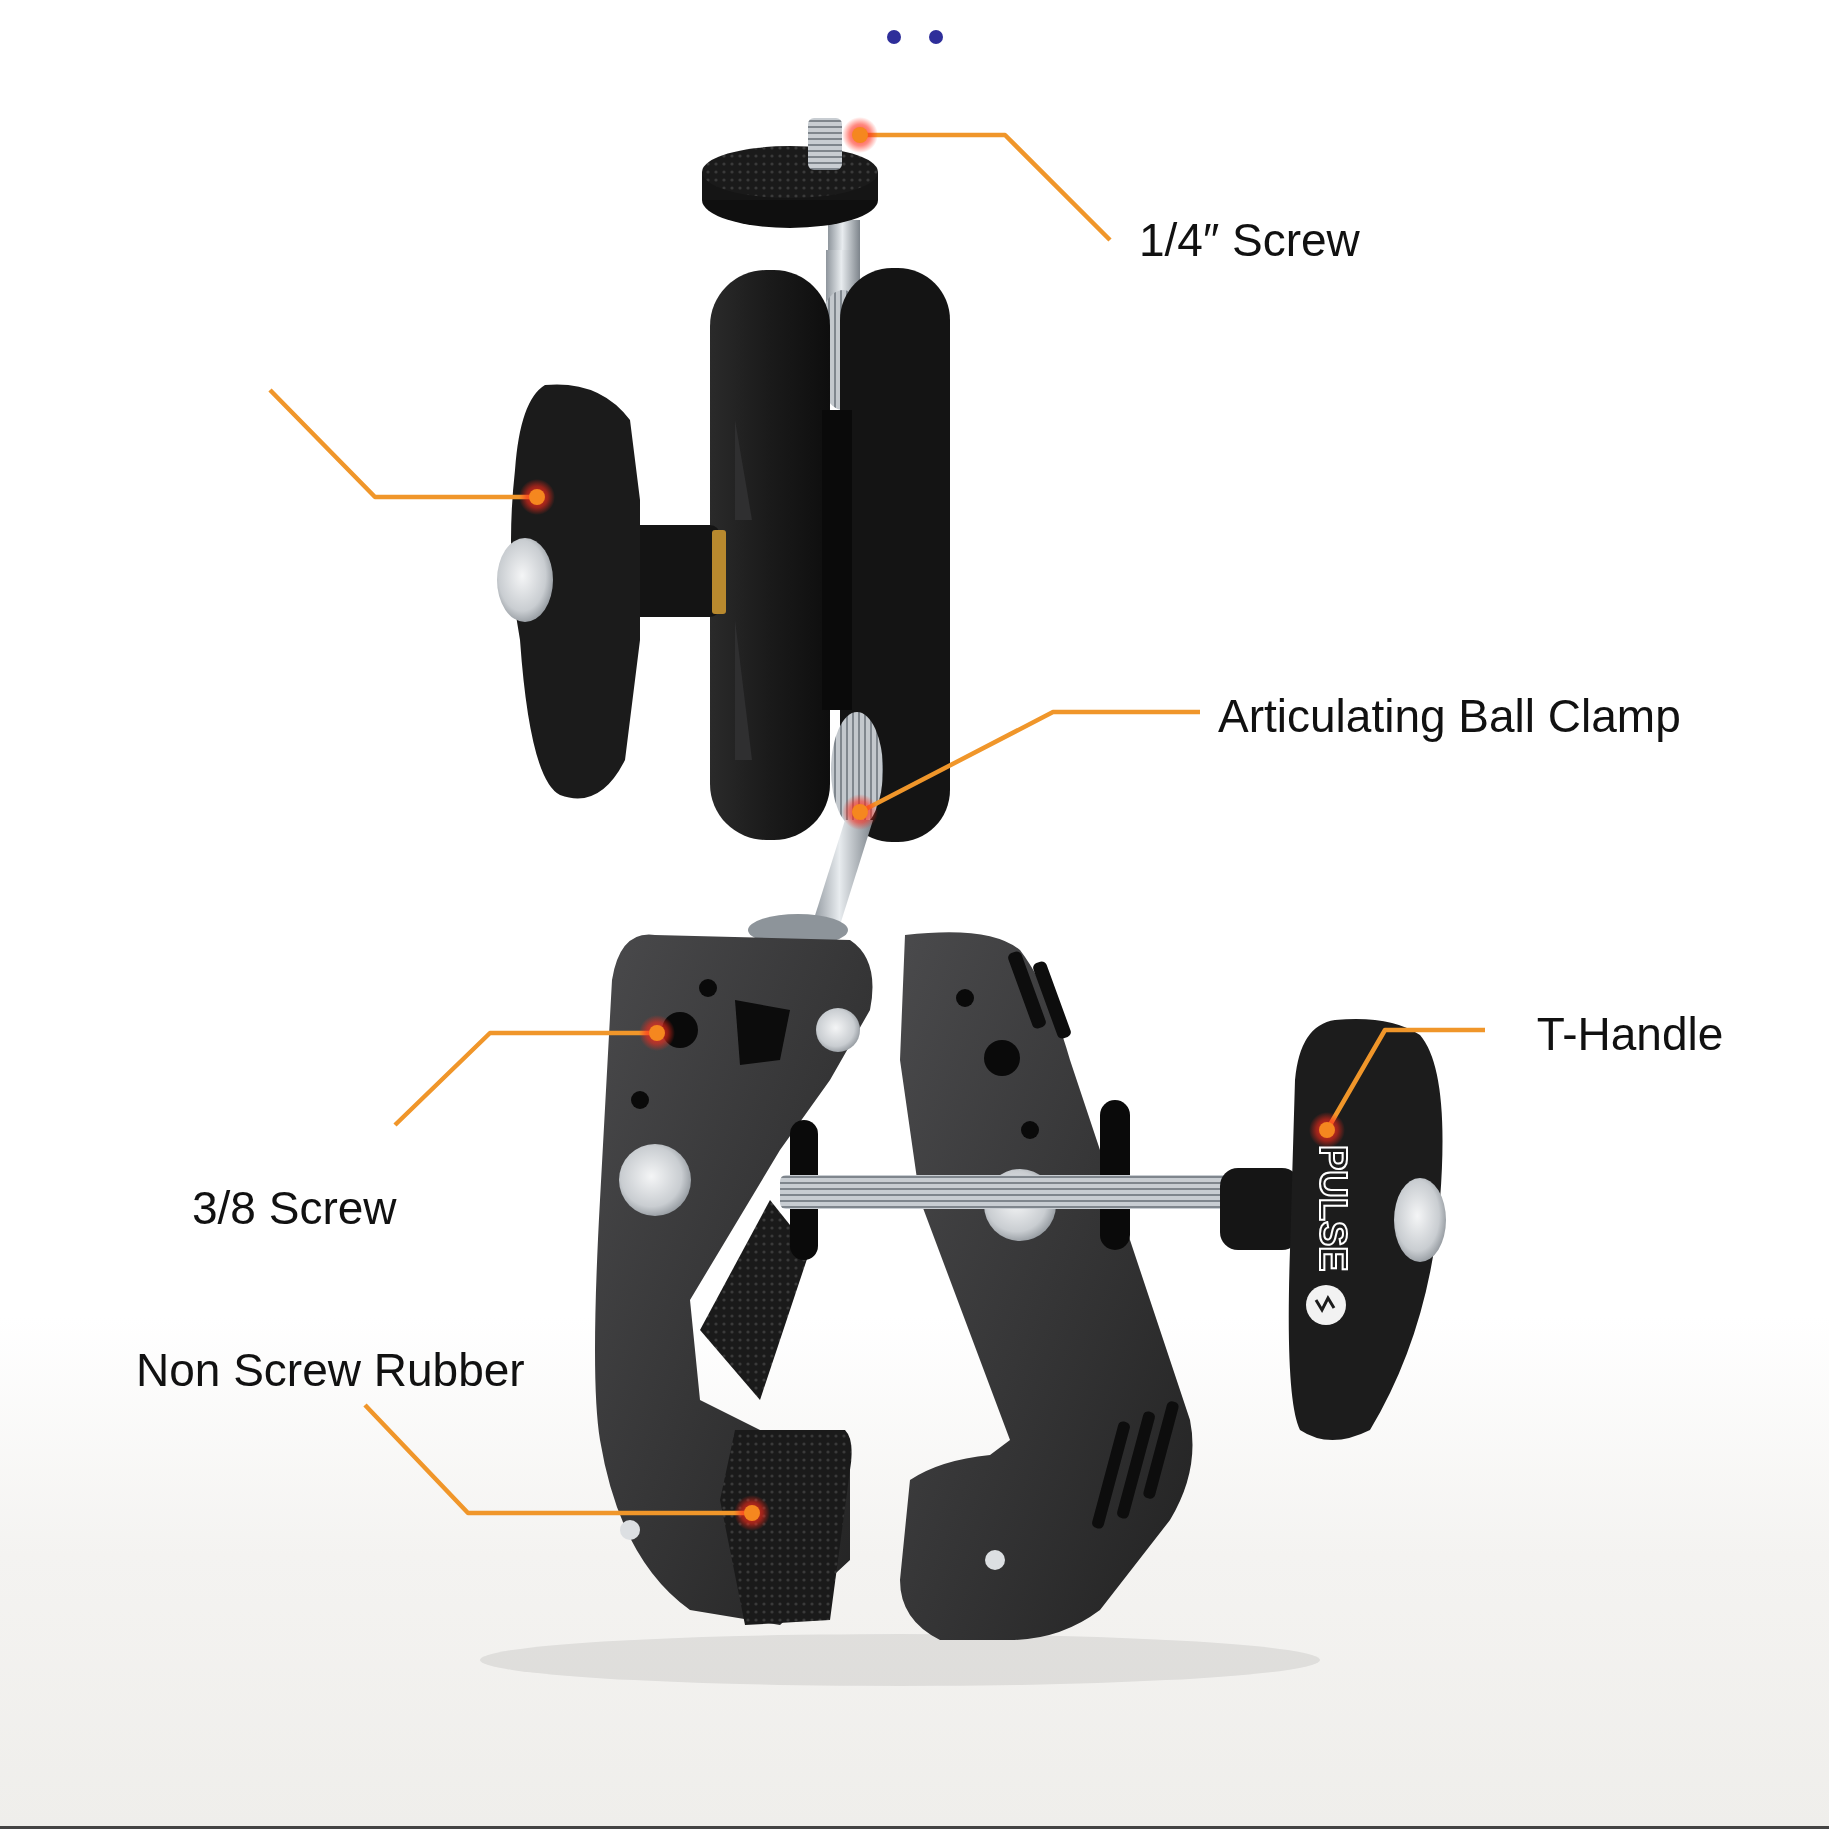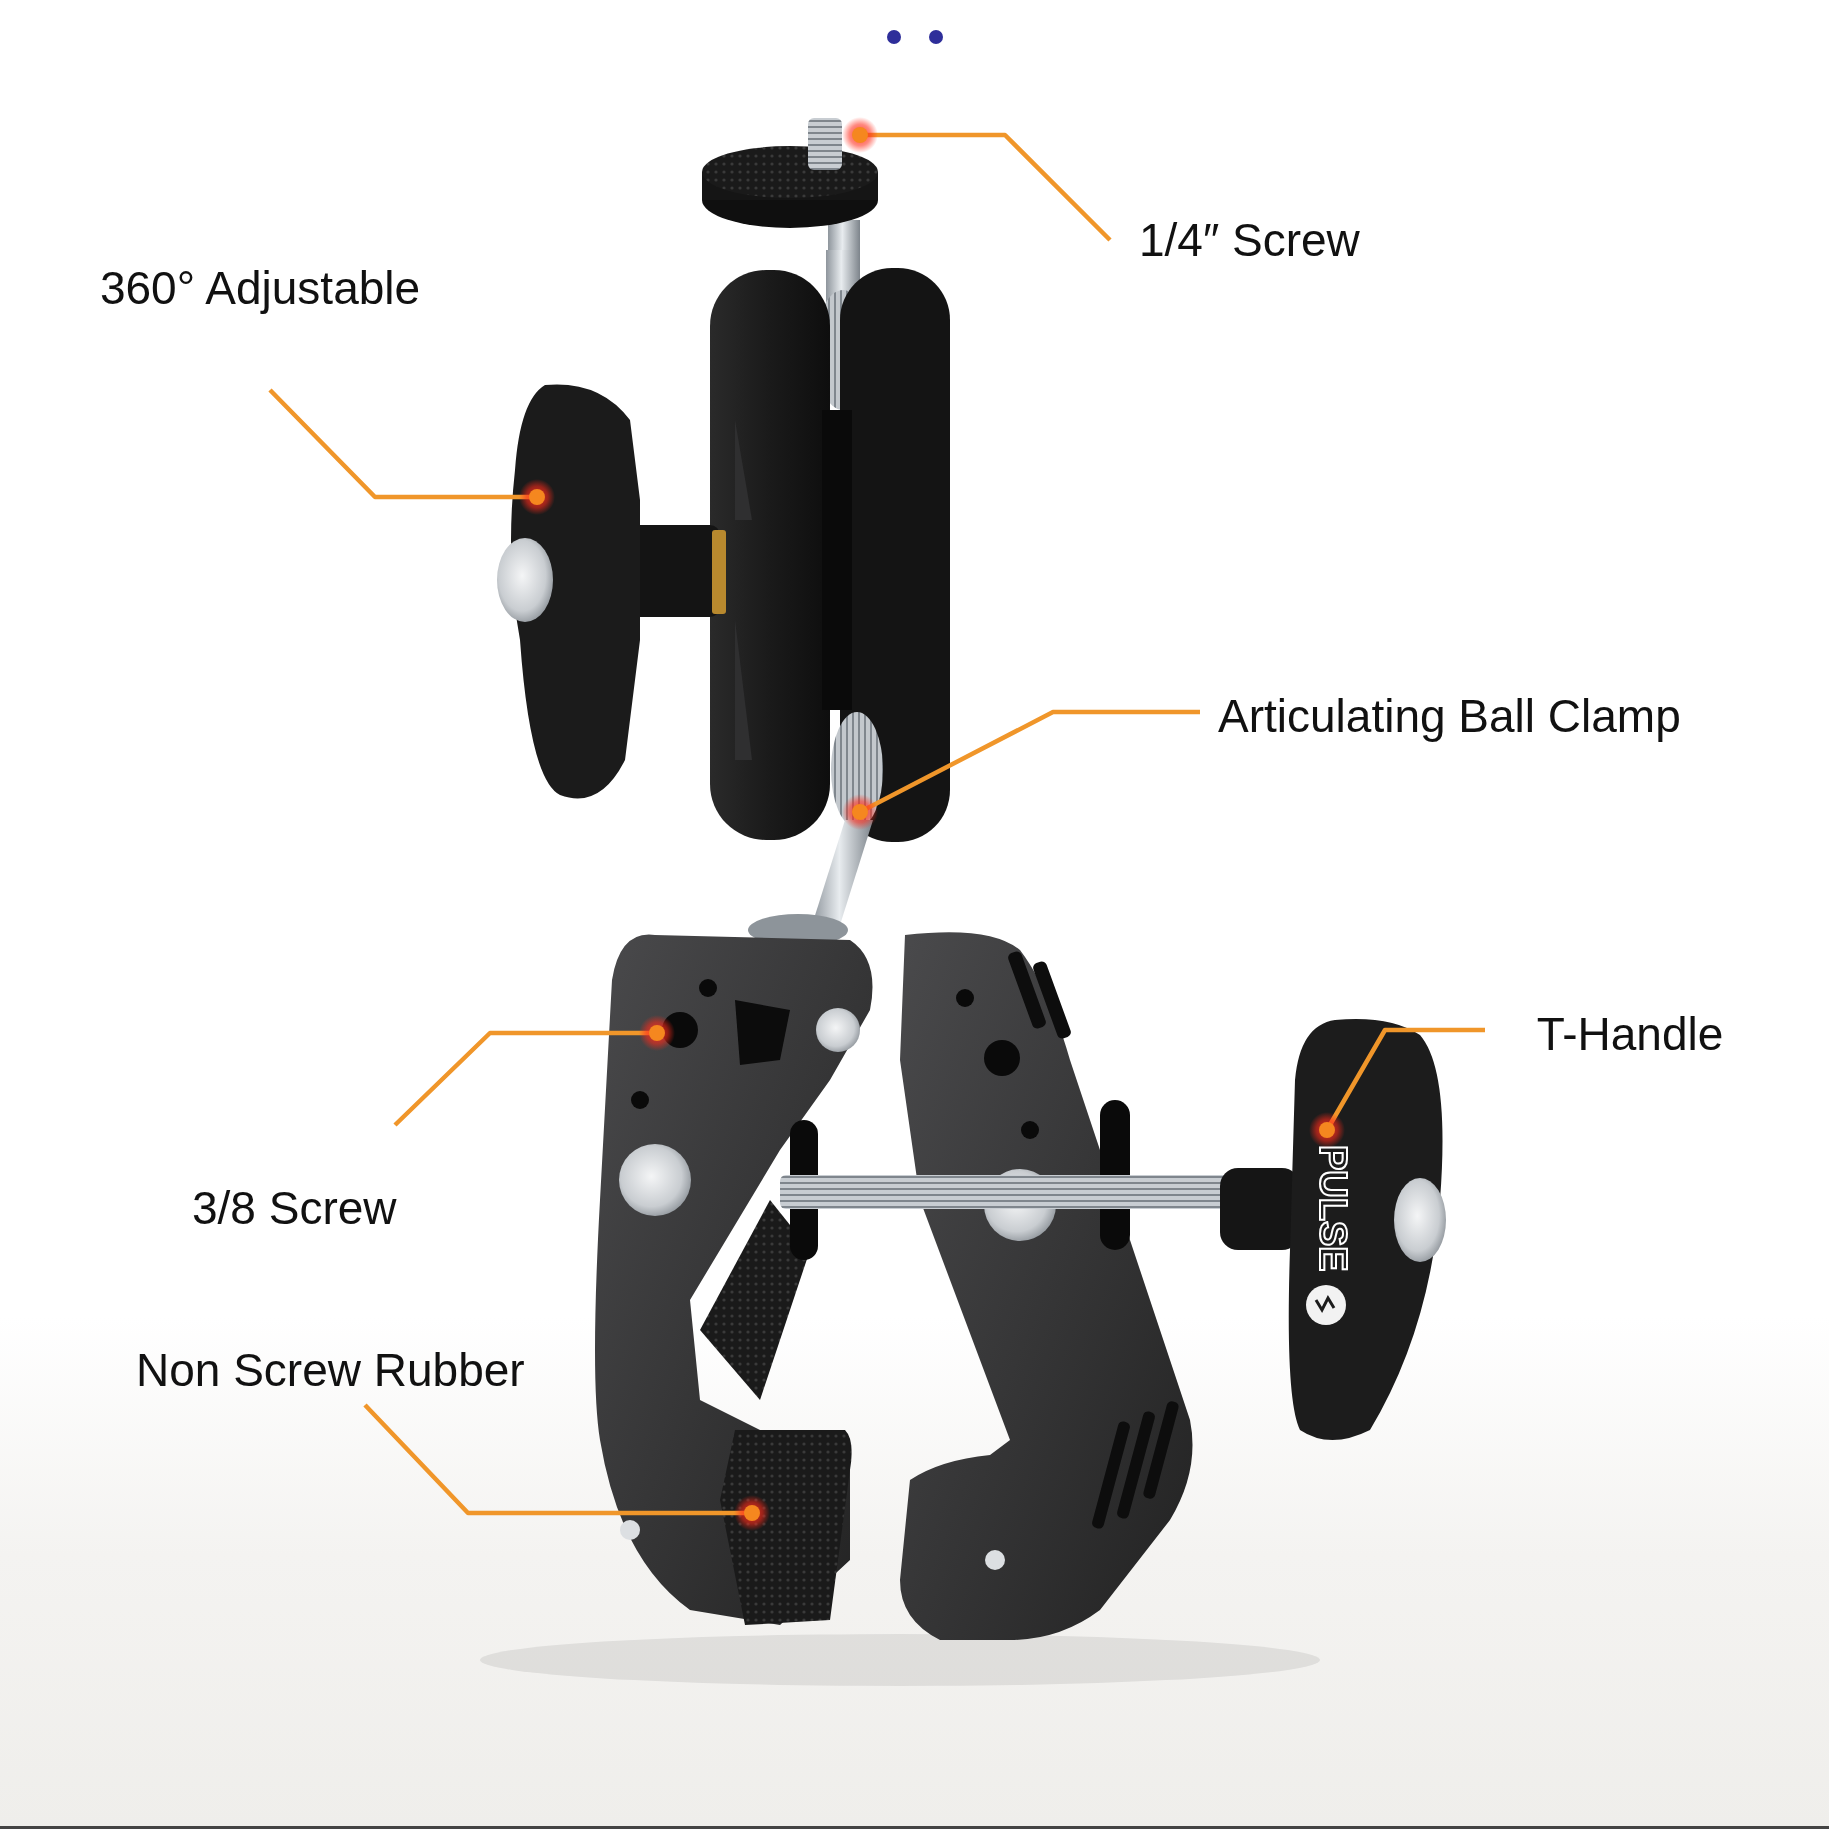--- a/index.html
+++ b/index.html
@@ -182,21 +182,20 @@
         <circle cx="752" cy="1513" r="8" fill="#F5871F"></circle>
       </g>
   </g>
 </svg>
 
 <div class="label" style="left:1115px; top:210px;margin-left:24px;">
   <span>1/4″ Screw</span>
 </div>
 
 <div class="label" style="left:70px; top:258px; width:380px;">
-  <span>360° Adjustable</span>
 </div>
 
 <div class="label" style="left:1218px; top:686px;">
   <span>Articulating Ball Clamp</span>
 </div>
 
 <div class="label" style="left:1500px; top:1004px; width:260px;">
   <span>T-Handle</span>
 </div>
 

